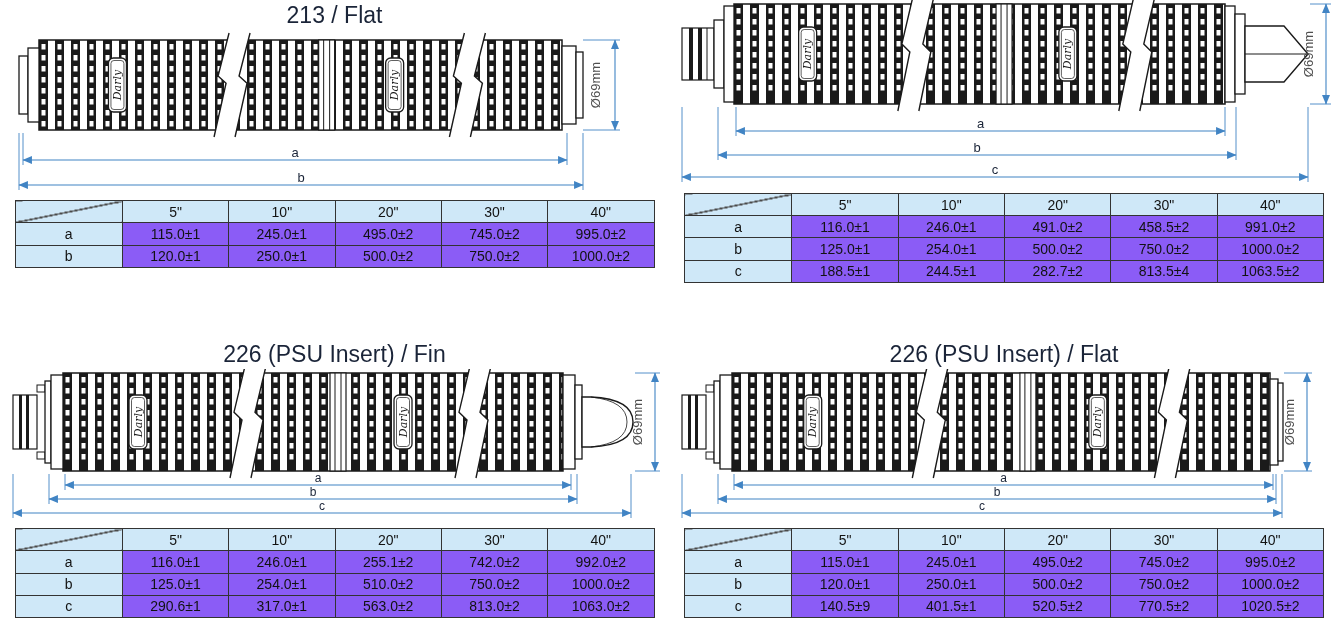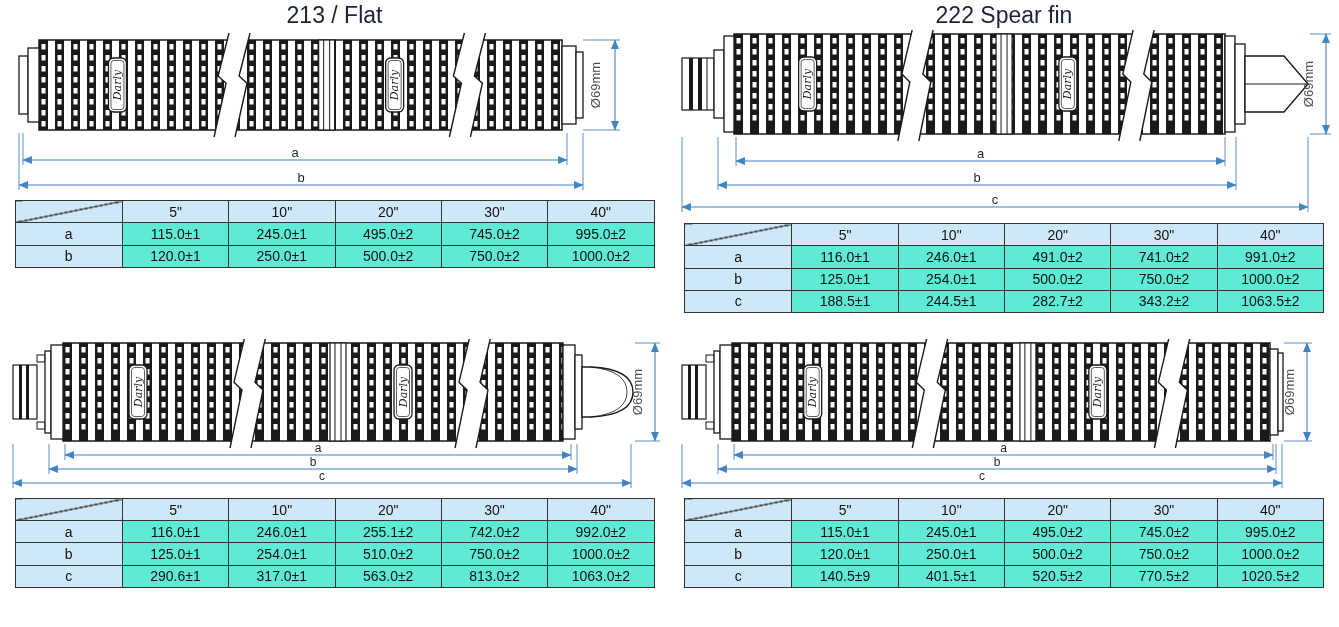--- a/index.html
+++ b/index.html
@@ -16,21 +16,21 @@
   .panel .title{margin:3px 0 2px;font-size:23px;font-weight:normal;
         color:var(--title-text);text-align:center;line-height:1.1}
   .panel.bottom{padding-top:26px}
   .drawing{line-height:0}
   .drawing svg{display:block}
   table.dims{border-collapse:collapse;width:640px;table-layout:fixed;margin-top:7px;
         font-size:14px;color:var(--table-text);border:1.5px solid var(--table-border)}
   .dims th,.dims td{border:1px solid var(--table-border);padding:2.6px 3px;
         text-align:center;font-weight:normal;overflow:hidden;white-space:nowrap}
   .dims thead th,.dims tbody th{background:var(--table-header-bg)}
-  .dims td{background:#5eead4}
+  .dims td{background:#8b5cf6}
   .dims th.corner{background-color:var(--table-header-bg);
      background-image:linear-gradient(to bottom right,
         rgba(0,0,0,0) calc(50% - 0.8px), #4a4a4a calc(50% - 0.8px),
         #4a4a4a calc(50% + 0.8px), rgba(0,0,0,0) calc(50% + 0.8px));}
 </style>
 </head>
 <body>
 
 <div class="grid">
   <section class="panel">
@@ -123,21 +123,20 @@
               <td>250.0±1</td>
               <td>500.0±2</td>
               <td>750.0±2</td>
               <td>1000.0±2</td>
             </tr>
           </tbody>
         </table>
       </div>
   </section>
   <section class="panel">
-    <h2 class="title">222 Spear fin</h2>
     <div class="drawing">
         <svg viewBox="0 0 660 186" width="660" height="186">
           <defs>
             <marker id="arw1" viewBox="0 0 10 10" refX="9" refY="5" markerWidth="9" markerHeight="9" orient="auto-start-reverse">
               <path d="M0,1 L9.5,5 L0,9 z" fill="#4184c4"></path>
             </marker>
             <pattern id="ribs1" patternUnits="userSpaceOnUse" x="60" y="4" width="16" height="100">
               <rect x="0" y="0" width="16" height="100" fill="#ffffff"></rect>
               <rect x="0" y="0" width="9" height="100" fill="#1a1a1a"></rect>
               <rect x="2.5" y="4" width="4" height="5.5" fill="#fff"></rect>
@@ -213,44 +212,45 @@
               <th>30"</th>
               <th>40"</th>
             </tr>
           </thead>
           <tbody>
             <tr>
               <th>a</th>
               <td>116.0±1</td>
               <td>246.0±1</td>
               <td>491.0±2</td>
-              <td>741.0±2</td>
+              <td>458.5±2</td>
               <td>991.0±2</td>
             </tr>
             <tr>
               <th>b</th>
               <td>125.0±1</td>
               <td>254.0±1</td>
               <td>500.0±2</td>
               <td>750.0±2</td>
               <td>1000.0±2</td>
             </tr>
             <tr>
               <th>c</th>
               <td>188.5±1</td>
               <td>244.5±1</td>
               <td>282.7±2</td>
-              <td>343.2±2</td>
+              <td>813.5±4</td>
               <td>1063.5±2</td>
             </tr>
           </tbody>
         </table>
       </div>
   </section>
   <section class="panel bottom">
+    <h2 class="title">226 (PSU Insert) / Fin</h2>
     <div class="drawing">
         <svg viewBox="0 0 660 152" width="660" height="152">
           <defs>
             <marker id="arw2" viewBox="0 0 10 10" refX="9" refY="5" markerWidth="9" markerHeight="9" orient="auto-start-reverse">
               <path d="M0,1 L9.5,5 L0,9 z" fill="#4184c4"></path>
             </marker>
             <pattern id="ribs2" patternUnits="userSpaceOnUse" x="58" y="4" width="16" height="98">
               <rect x="0" y="0" width="16" height="98" fill="#ffffff"></rect>
               <rect x="0" y="0" width="9" height="98" fill="#1a1a1a"></rect>
               <rect x="2.5" y="4" width="4" height="5.5" fill="#fff"></rect>
@@ -351,20 +351,21 @@
               <td>317.0±1</td>
               <td>563.0±2</td>
               <td>813.0±2</td>
               <td>1063.0±2</td>
             </tr>
           </tbody>
         </table>
       </div>
   </section>
   <section class="panel bottom">
+    <h2 class="title">226 (PSU Insert) / Flat</h2>
     <div class="drawing">
         <svg viewBox="0 0 660 152" width="660" height="152">
           <defs>
             <marker id="arw3" viewBox="0 0 10 10" refX="9" refY="5" markerWidth="9" markerHeight="9" orient="auto-start-reverse">
               <path d="M0,1 L9.5,5 L0,9 z" fill="#4184c4"></path>
             </marker>
             <pattern id="ribs3" patternUnits="userSpaceOnUse" x="58" y="4" width="16" height="98">
               <rect x="0" y="0" width="16" height="98" fill="#ffffff"></rect>
               <rect x="0" y="0" width="9" height="98" fill="#1a1a1a"></rect>
               <rect x="2.5" y="4" width="4" height="5.5" fill="#fff"></rect>

